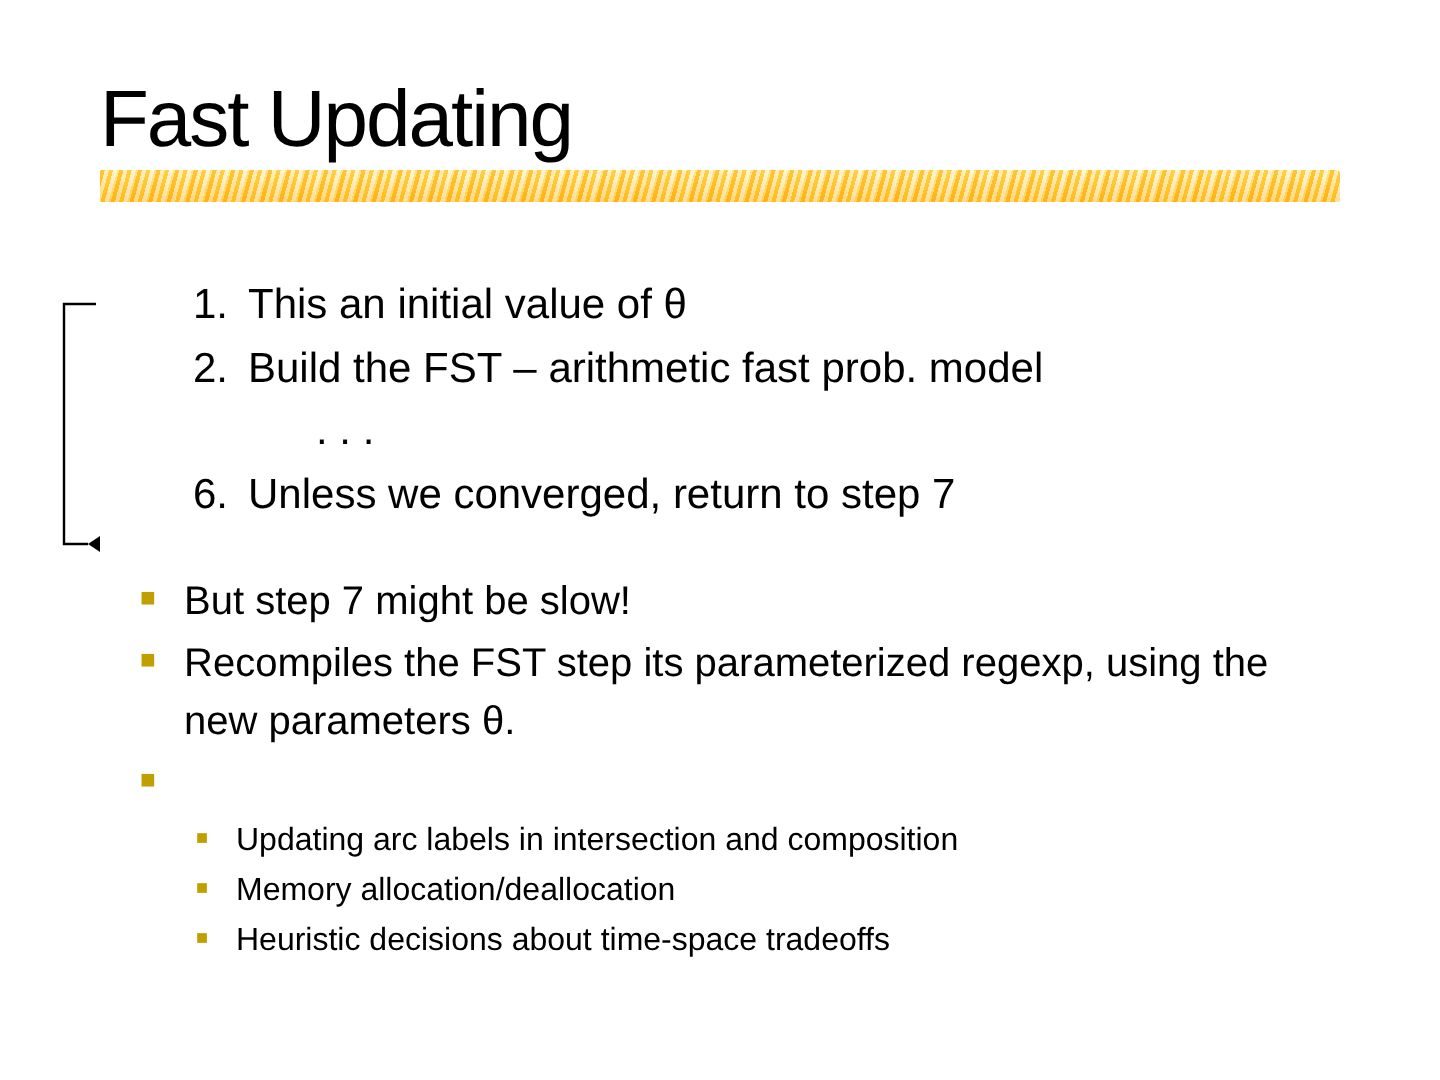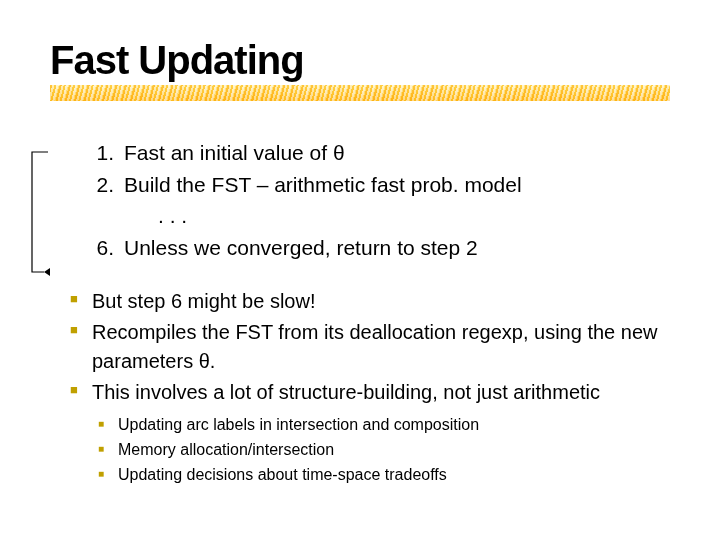--- a/index.html
+++ b/index.html
@@ -1,19 +1,19 @@
 <!DOCTYPE html>
 <html><head>
 <meta charset="utf-8">
 <style>
   * { box-sizing: border-box; margin: 0; padding: 0; }
   html, body { width: 720px; height: 540px; background: #fff; font-family: Verdana, Arial, sans-serif; color: #000; }
   .slide { position: relative; width: 720px; height: 540px; padding: 38px 50px 30px 50px; }
   .title-block { position: relative; margin-bottom: 34px; }
-  .title { font-family: Arial, Helvetica, sans-serif; font-weight: 700; font-size: 40px; letter-spacing: -1px; }
+  .title { font-family: Arial, Helvetica, sans-serif; font-weight: 400; font-size: 40px; letter-spacing: -1px; }
   .underline-wrap { position: relative; height: 18px; overflow: hidden; margin-top: 2px; }
   .underline {
     position: absolute; left: -10px; right: 0; top: 0; height: 16px;
     background-image: repeating-linear-gradient(
       105deg,
       rgba(255,204,0,0.55) 0 1px,
       rgba(255,180,0,0.9) 1px 3px,
       rgba(255,210,40,0.4) 3px 5px,
       rgba(255,190,0,0.85) 5px 7px,
       rgba(255,220,80,0.3) 7px 9px
@@ -53,60 +53,59 @@
 
   <svg class="loop-svg" viewBox="0 0 24 132">
     <path d="M22 4 H6 V124 H18" fill="none" stroke="#000" stroke-width="1.2"></path>
     <path d="M18 124 l6 -4 v8 z" fill="#000"></path>
   </svg>
 
   <div class="content">
     <div class="ol">
       <div class="row">
         <div class="num">1.</div>
-        <div class="txt">Fast an initial value of θ</div>
+        <div class="txt">This an initial value of θ</div>
       </div>
       <div class="row">
         <div class="num">2.</div>
         <div class="txt">Build the FST – arithmetic fast prob. model</div>
       </div>
       <div class="row">
         <div class="num"></div>
         <div class="txt dots">. . .</div>
       </div>
       <div class="row">
         <div class="num">6.</div>
-        <div class="txt">Unless we converged, return to step 2</div>
+        <div class="txt">Unless we converged, return to step 7</div>
       </div>
     </div>
 
     <ul class="bul1">
       <li>
           <span class="sq">■</span>
-          <span>But step 6 might be slow!</span>
+          <span>But step 7 might be slow!</span>
         </li>
       <li>
           <span class="sq">■</span>
-          <span>Recompiles the FST from its deallocation regexp, using the new parameters θ.</span>
+          <span>Recompiles the FST step its parameterized regexp, using the new parameters θ.</span>
         </li>
       <li>
           <span class="sq">■</span>
-          <span>This involves a lot of structure-building, not just arithmetic</span>
         </li>
     </ul>
 
     <ul class="bul2">
       <li>
           <span class="sq">■</span>
           <span>Updating arc labels in intersection and composition</span>
         </li>
       <li>
           <span class="sq">■</span>
-          <span>Memory allocation/intersection</span>
+          <span>Memory allocation/deallocation</span>
         </li>
       <li>
           <span class="sq">■</span>
-          <span>Updating decisions about time-space tradeoffs</span>
+          <span>Heuristic decisions about time-space tradeoffs</span>
         </li>
     </ul>
   </div>
 
 </div>
 
 </body></html>

